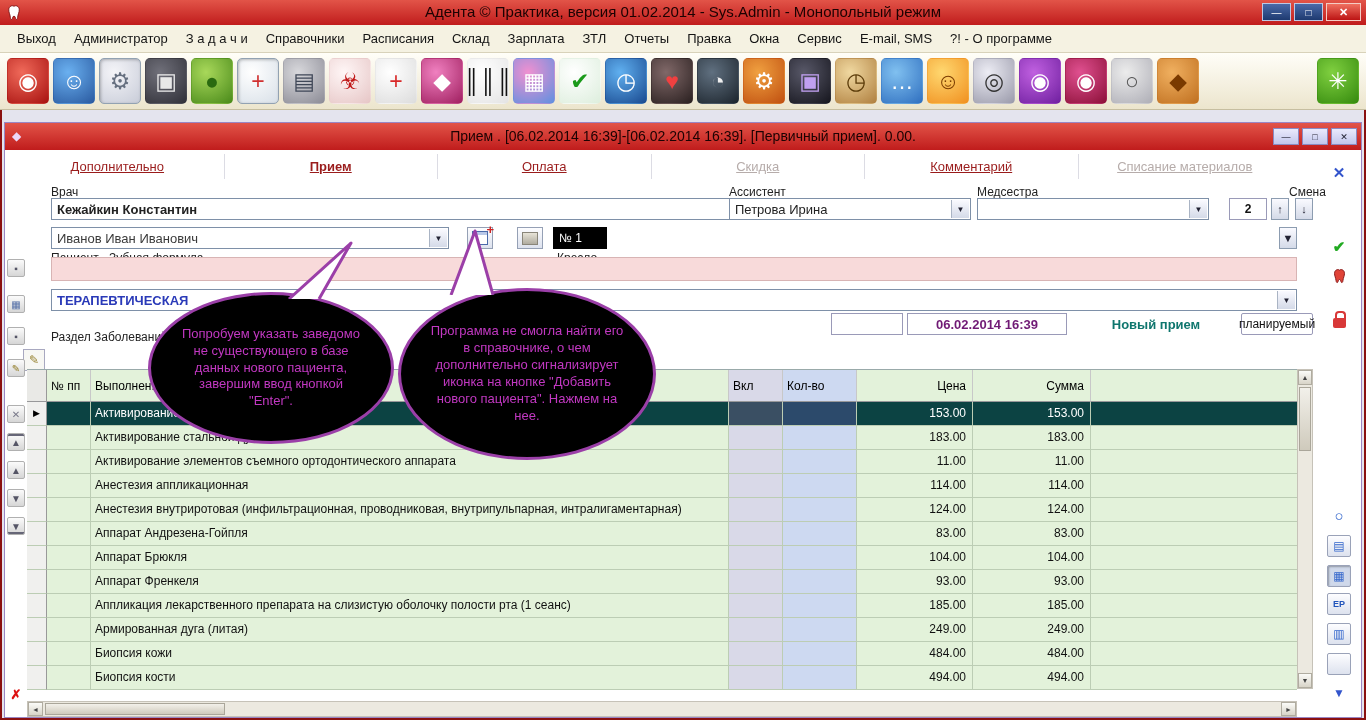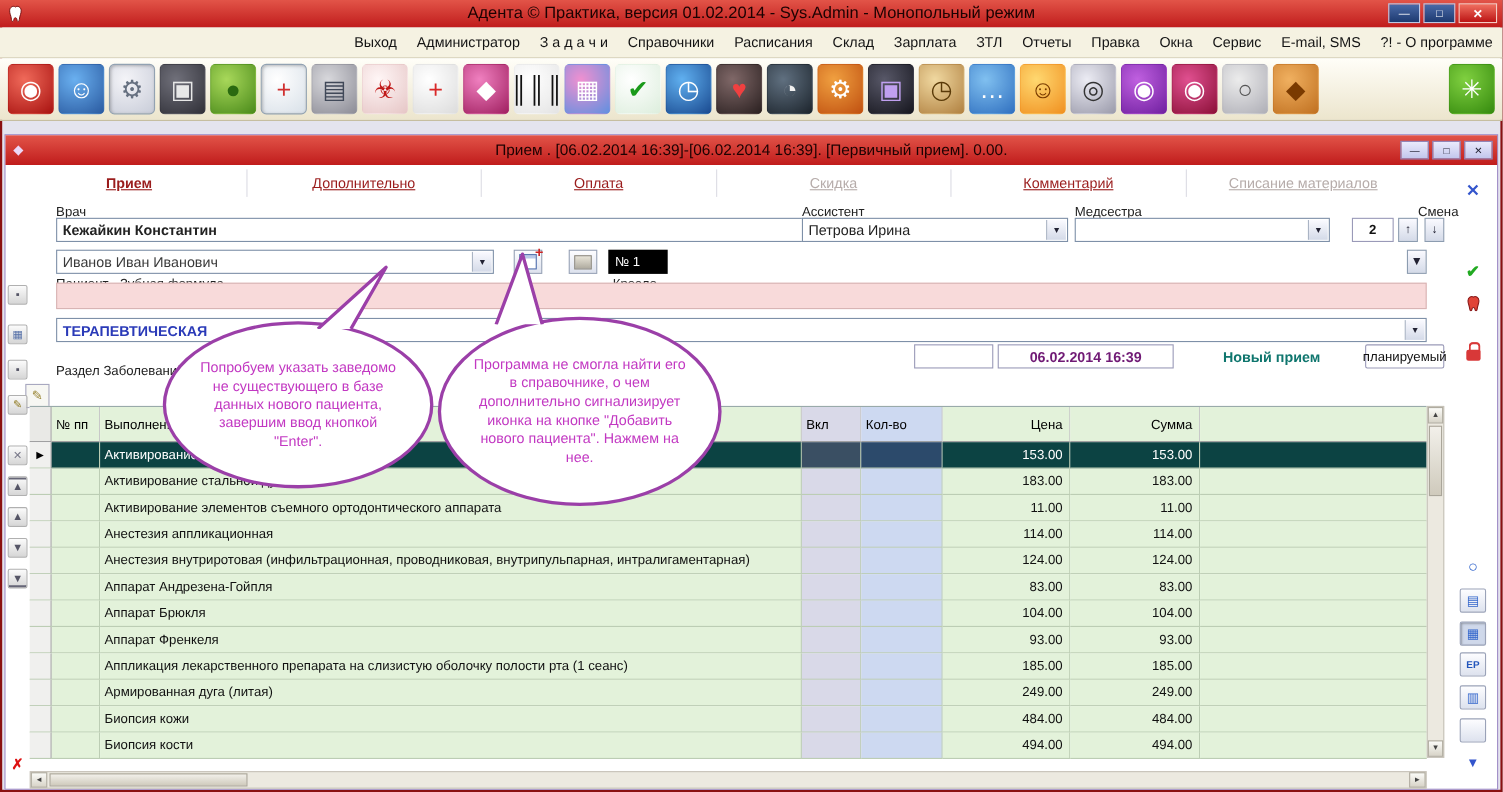--- a/index.html
+++ b/index.html
@@ -10,21 +10,21 @@
   .titlebar { position:absolute; left:0; top:0; width:1366px; height:25px; background:linear-gradient(#e25448,#c01c1c); }
   .app-logo { position:absolute; left:5px; top:3px; }
   .titlebar-title { position:absolute; left:0; right:0; top:3px; text-align:center; font-size:15px; color:#1c0202; }
   .win-controls { position:absolute; right:5px; top:3px; display:flex; }
   .wbtn { display:flex; align-items:center; justify-content:center; box-sizing:border-box; margin-left:3px; }
   .wbtn.min,.wbtn.max { width:29px; height:18px; background:linear-gradient(#4a6aa8,#1e3a70); border:1px solid #bcc8e4; color:#fff; font-size:10px; }
   .wbtn.close { width:35px; height:18px; background:linear-gradient(#f07060,#bc1414); border:1px solid #f4ccc4; color:#fff; font-size:11px; font-weight:bold; }
   .wbtn.imin,.wbtn.imax,.wbtn.iclose { width:26px; height:17px; background:linear-gradient(#eaeafc,#c2c6ec); border:1px solid #8a8ac2; color:#223; font-size:9px; }
 
   
-  .menubar { position:absolute; left:0; top:25px; width:1366px; height:28px; background:#f5f2e2; border-bottom:1px solid #d8d2ba; display:flex; align-items:center; padding-left:8px; box-sizing:border-box;justify-content:flex-end; }
+  .menubar { position:absolute; left:0; top:25px; width:1366px; height:28px; background:#f5f2e2; border-bottom:1px solid #d8d2ba; display:flex; align-items:center; padding-left:8px; box-sizing:border-box; }
   .menu-item { padding:0 9px; font-size:13px; color:#141414; white-space:nowrap; }
 
   
   .toolbar { position:absolute; left:0; top:53px; width:1366px; height:57px; background:linear-gradient(#fffef8,#ece5cd); border-bottom:1px solid #c6bea0; display:flex; align-items:center; padding:0 5px; box-sizing:border-box; }
   .tb-icon { width:40px; height:44px; margin:0 2px; display:flex; align-items:center; justify-content:center; border-radius:5px; border:1px solid transparent; flex:0 0 auto; }
   .tb-icon.pressed { border-color:#92a2b2; background-color:#f0f4fa; box-shadow:inset 1px 1px 3px rgba(0,0,0,.25); }
   .tb-glyph { font-size:23px; line-height:1; }
 
   
   .inner { position:absolute; left:4px; top:122px; width:1356px; height:594px; background:#fff; border:1px solid #9a86c4; box-sizing:content-box; }
@@ -105,21 +105,21 @@
   .rs-btn.btn { width:24px; height:22px; box-sizing:border-box; border:1px solid #9aa2b8; background:linear-gradient(#fdfdff,#dde2ee); border-radius:2px; font-size:12px; }
   .rs-btn.pressed { background:#cfd8ea; box-shadow:inset 1px 1px 2px rgba(0,0,0,.3); }
   .rs-btn:nth-child(1){margin-top:8px}.rs-btn:nth-child(2){margin-top:50px}.rs-btn:nth-child(3){margin-top:4px}
   .rs-btn:nth-child(4){margin-top:20px}.rs-btn:nth-child(5){margin-top:172px}.rs-btn:nth-child(6){margin-top:8px}
   .rs-btn:nth-child(7){margin-top:8px}.rs-btn:nth-child(8){margin-top:6px}.rs-btn:nth-child(9){margin-top:8px}
   .rs-btn:nth-child(10){margin-top:8px}.rs-btn:nth-child(11){margin-top:6px}
   .lock { position:relative; display:inline-block; width:13px; height:10px; background:#d83838; border-radius:2px; margin-top:8px; }
   .lock .shackle { position:absolute; left:2px; top:-7px; width:7px; height:7px; border:2px solid #d83838; border-bottom:none; border-radius:4px 4px 0 0; }
 
   
-  .bubble { position:absolute; background:#ffffff; border:3px solid #9b3fa8; border-radius:50%; display:flex; align-items:center; justify-content:center; text-align:center; color:#c238c2; font-size:13px; line-height:1.3; box-sizing:border-box; z-index:60; padding:10px 26px; }
+  .bubble { position:absolute; background:#000000; border:3px solid #9b3fa8; border-radius:50%; display:flex; align-items:center; justify-content:center; text-align:center; color:#c238c2; font-size:13px; line-height:1.3; box-sizing:border-box; z-index:60; padding:10px 26px; }
   .bubble svg.tail { position:absolute; z-index:61; }
 </style>
 </head>
 <body>
 
 <div id="app">
 
   <div class="titlebar">
     <span class="app-logo">
       <svg width="18" height="18" viewBox="0 0 24 24">
@@ -241,25 +241,25 @@
       <span class="inner-logo">◆</span>
       <span class="inner-title">Прием . [06.02.2014 16:39]-[06.02.2014 16:39]. [Первичный прием]. 0.00.</span>
       <div class="win-controls inner-controls">
           <div class="wbtn imin">—</div>
           <div class="wbtn imax">□</div>
           <div class="wbtn iclose">✕</div>
         </div>
     </div>
 
     <div class="tab-bar">
+        <div class="tab normal">
+          <span>Дополнительно</span>
+        </div>
         <div class="tab active">
           <span>Прием</span>
-        </div>
-        <div class="tab normal">
-          <span>Дополнительно</span>
         </div>
         <div class="tab normal">
           <span>Оплата</span>
         </div>
         <div class="tab disabled">
           <span>Скидка</span>
         </div>
         <div class="tab normal">
           <span>Комментарий</span>
         </div>

